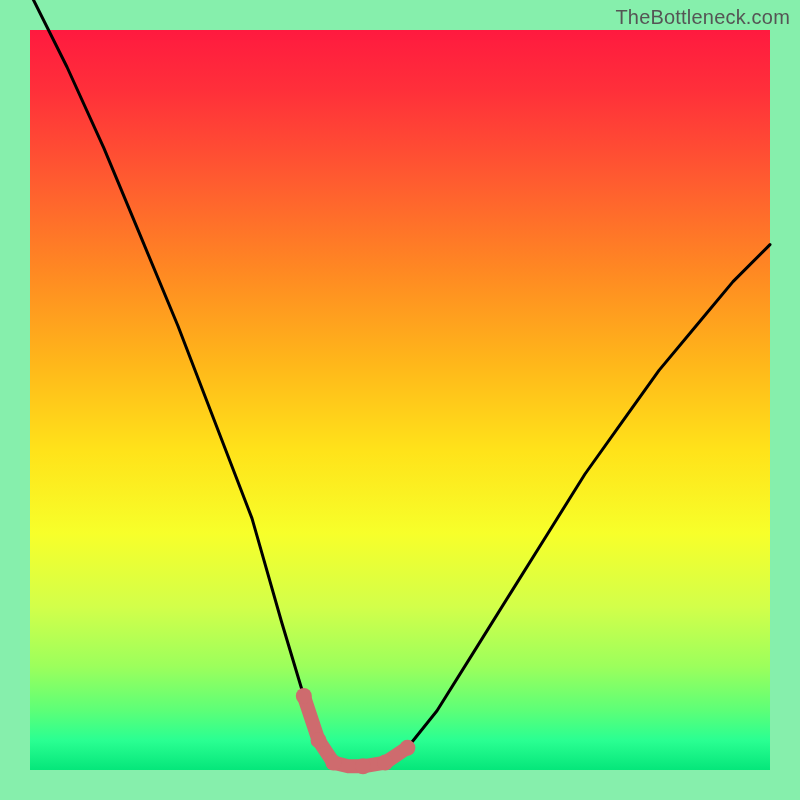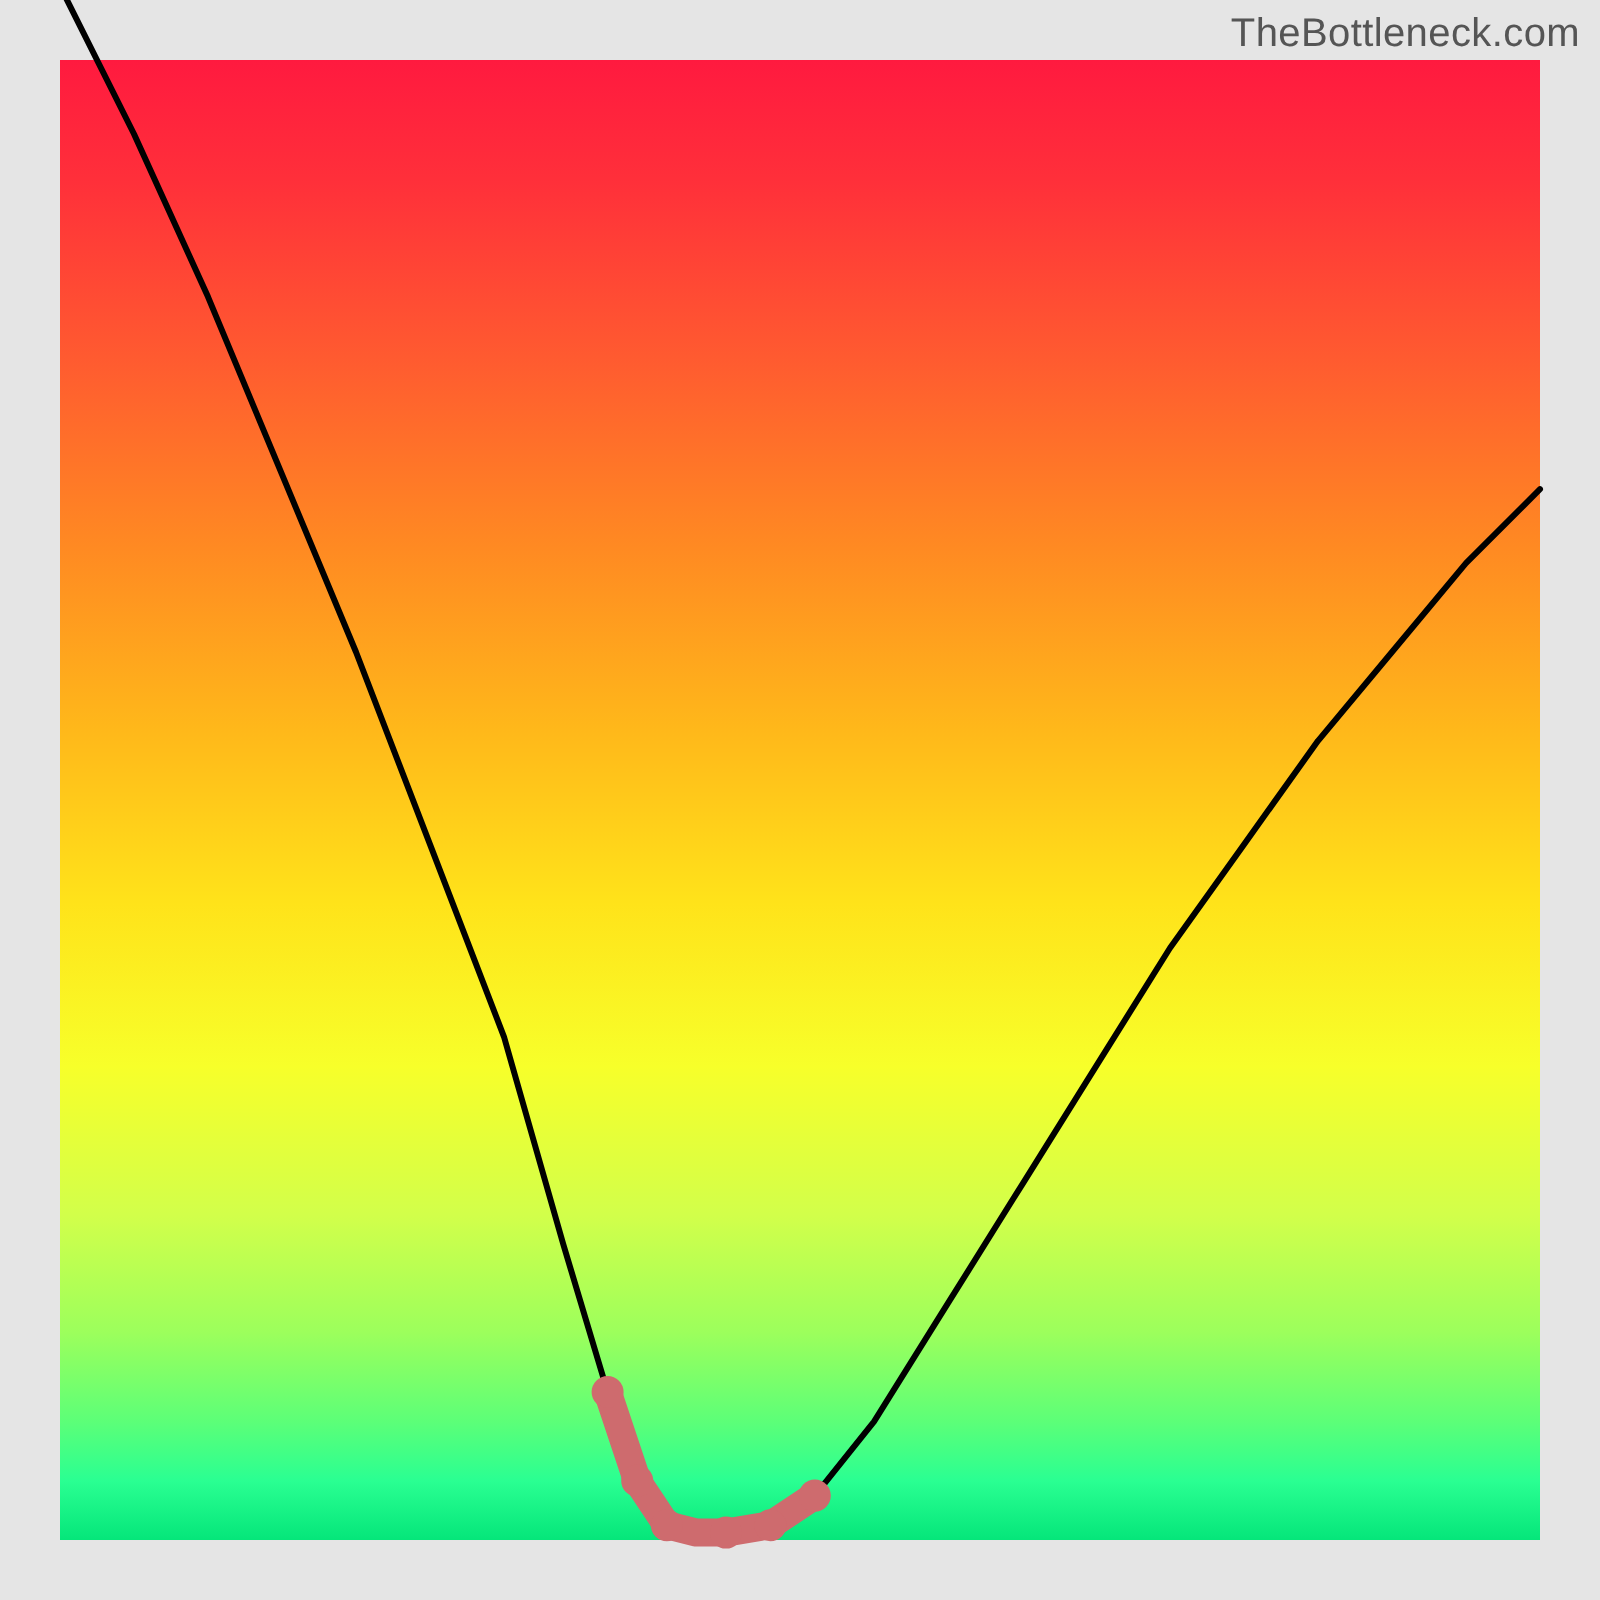--- a/index.html
+++ b/index.html
@@ -8,21 +8,21 @@
     width: 800px;
     height: 800px;
     background: #000;
     overflow: hidden;
     font-family: Arial, Helvetica, sans-serif;
   }
   .frame {
     position: relative;
     width: 800px;
     height: 800px;
-    background: #e5e5e5;
+    background: #86efac;
   }
   .plot-area {
     position: absolute;
     left: 30px;
     top: 30px;
     width: 740px;
     height: 740px;
     
     background: linear-gradient(
       to bottom,

